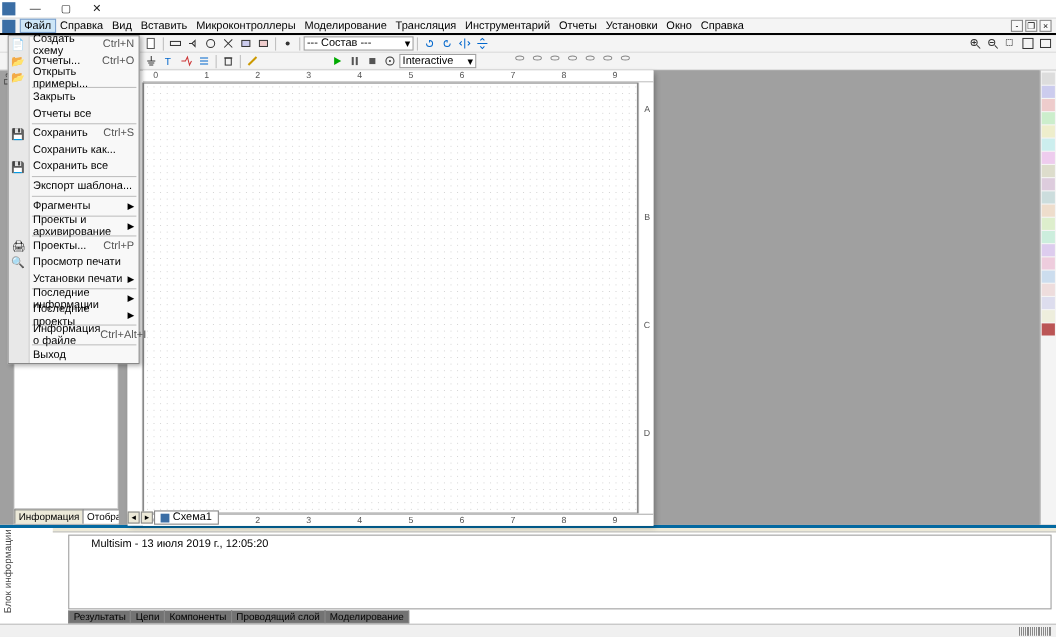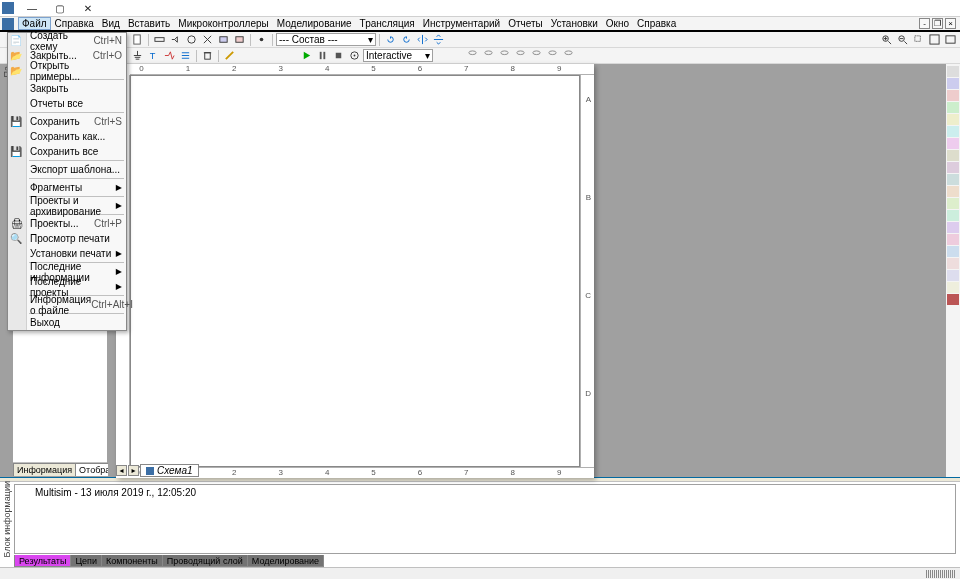--- a/index.html
+++ b/index.html
@@ -32,31 +32,31 @@
 .ruler-h { position: absolute; top: 0; left: 14px; right: 0; height: 11px; background: #fff; border-bottom: 1px solid #b0b0b0; }
 .ruler-v { position: absolute; top: 11px; left: 0; width: 14px; bottom: 11px; background: #fff; border-right: 1px solid #b0b0b0; }
 .ruler-h2 { position: absolute; bottom: 0; left: 14px; right: 0; height: 11px; background: #fff; border-top: 1px solid #b0b0b0; }
 .ruler-tick { position: absolute; font-size: 8px; color: #555; }
 .ruler-vlabel { position: absolute; right: 3px; font-size: 8px; color: #555; }
 .paper { position: absolute; top: 11px; left: 14px; right: 14px; bottom: 11px; background: #fff;
   background-image: radial-gradient(#d0d0d0 0.5px, transparent 0.5px);
   background-size: 6px 6px; border: 1px solid #888;}
 .ruler-vr { position:absolute; top:11px; right:0; width:14px; bottom:11px; background:#fff; border-left:1px solid #b0b0b0;}
 .doctabs { position: absolute; bottom: 0; left: 8px; height: 14px; display: flex; align-items:flex-end; }
-.doctabs .dtab { border: 1px solid #888; padding: 0 5px; font-size: 9px; background: #fff; display:flex; align-items:center; gap:3px; height:13px;font-style:italic;}
+.doctabs .dtab { border: 1px solid #888; padding: 0 5px; font-size: 9px; background: #fff; display:flex; align-items:center; gap:3px; height:13px;}
 .doctabs .dtab::before { content:""; width:8px; height:8px; background:#3b6ea5; display:inline-block;}
 .doctabs .nbtn { width:11px; height:11px; border:1px solid #888; background:#ece9d8; font-size:8px; display:flex;align-items:center;justify-content:center; margin-right:1px; margin-bottom:1px;}
 .rightpanel { width: 15px; background: #f4f4f4; border-left: 1px solid #a0a0a0; display: flex; flex-direction: column; gap: 1px; padding: 2px 1px; align-items:center;}
 .rightpanel .ritem { width: 12px; height: 11px; border:1px solid transparent; }
-.bottompanel { height: 90px; background: #fff; border-top: 1px solid #0369a1; display: flex; flex-direction: column; }
+.bottompanel { height: 90px; background: #fff; border-top: 3px solid #0369a1; display: flex; flex-direction: column; padding-left: 48px; }
 .bottompanel .grip { height: 4px; background: #ece9d8; border-bottom: 1px solid #c0c0c0; }
 .bottompanel .log { flex: 1; padding: 2px 20px; font-size: 10px; color: #000; border:1px solid #a0a0a0; margin:2px 4px 0 14px; background:#fff;}
 .bottompanel .btabs { display: flex; height: 13px; padding-left: 14px; align-items:flex-end;}
 .bottompanel .btab { border: 1px solid #888; border-top: none; padding: 0 4px; font-size: 9px; background: #737373; margin-right:-1px; height:12px; display:flex;align-items:center;}
-.bottompanel .btab.active { background: #d946ef; }
+.bottompanel .btab.active { background: #737373; }
 .statusbar { height: 12px; background: #f0f0f0; border-top:1px solid #c0c0c0; display:flex; justify-content:flex-end; align-items:center; padding-right:4px;}
 .statusbar .sgrip { width:30px; height:8px; background: repeating-linear-gradient(90deg,#888,#888 1px,transparent 1px,transparent 2px);}
 .side-label-left { position:absolute; left:2px; writing-mode: vertical-rl; transform: rotate(180deg); font-size:9px; color:#444;}
 
 
 .filemenu { position: absolute; left: 7px; top: 32px; width: 120px; background: #f8f8f8; border: 1px solid #888; box-shadow: 2px 2px 4px rgba(0,0,0,0.3); z-index: 100; }
 .filemenu .fmleft { position:absolute; left:0; top:0; bottom:0; width:19px; background:#e8e8e8; border-right:1px solid #d0d0d0;}
 .filemenu .frow { height: 15px; display: flex; align-items: center; padding-left: 22px; padding-right: 4px; font-size: 10px; color: #000; position:relative;}
 .filemenu .frow .ficon { position:absolute; left:2px; width:14px; height:12px; display:flex;align-items:center;justify-content:center;}
 .filemenu .frow .shortcut { margin-left: auto; color: #555; }
@@ -295,21 +295,21 @@
 
 <div class="filemenu">
   <div class="fmleft"></div>
   <div class="frow">
       <span class="ficon">📄</span>
       <span>Создать схему</span>
       <span class="shortcut">Ctrl+N</span>
     </div>
   <div class="frow">
       <span class="ficon">📂</span>
-      <span>Закрыть...</span>
+      <span>Отчеты...</span>
       <span class="shortcut">Ctrl+O</span>
     </div>
   <div class="frow">
       <span class="ficon">📂</span>
       <span>Открыть примеры...</span>
     </div>
   <div class="fsep"></div>
   <div class="frow">
       <span>Закрыть</span>
     </div>

